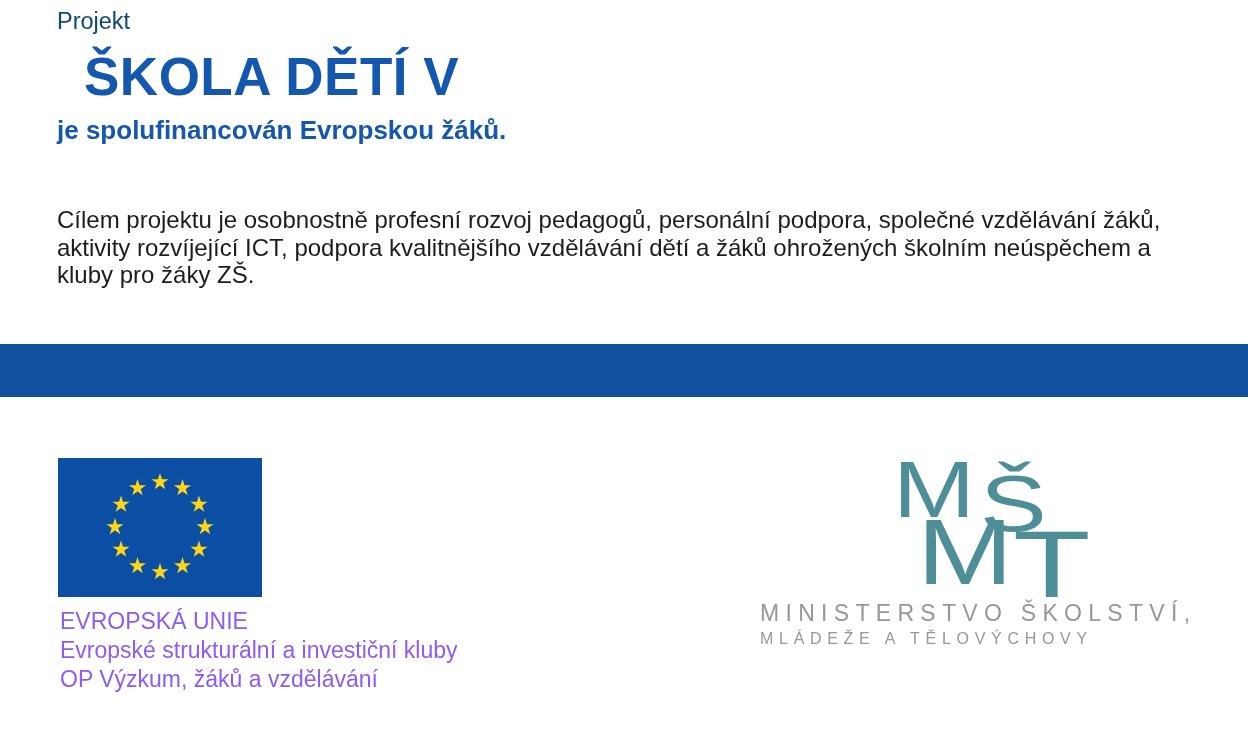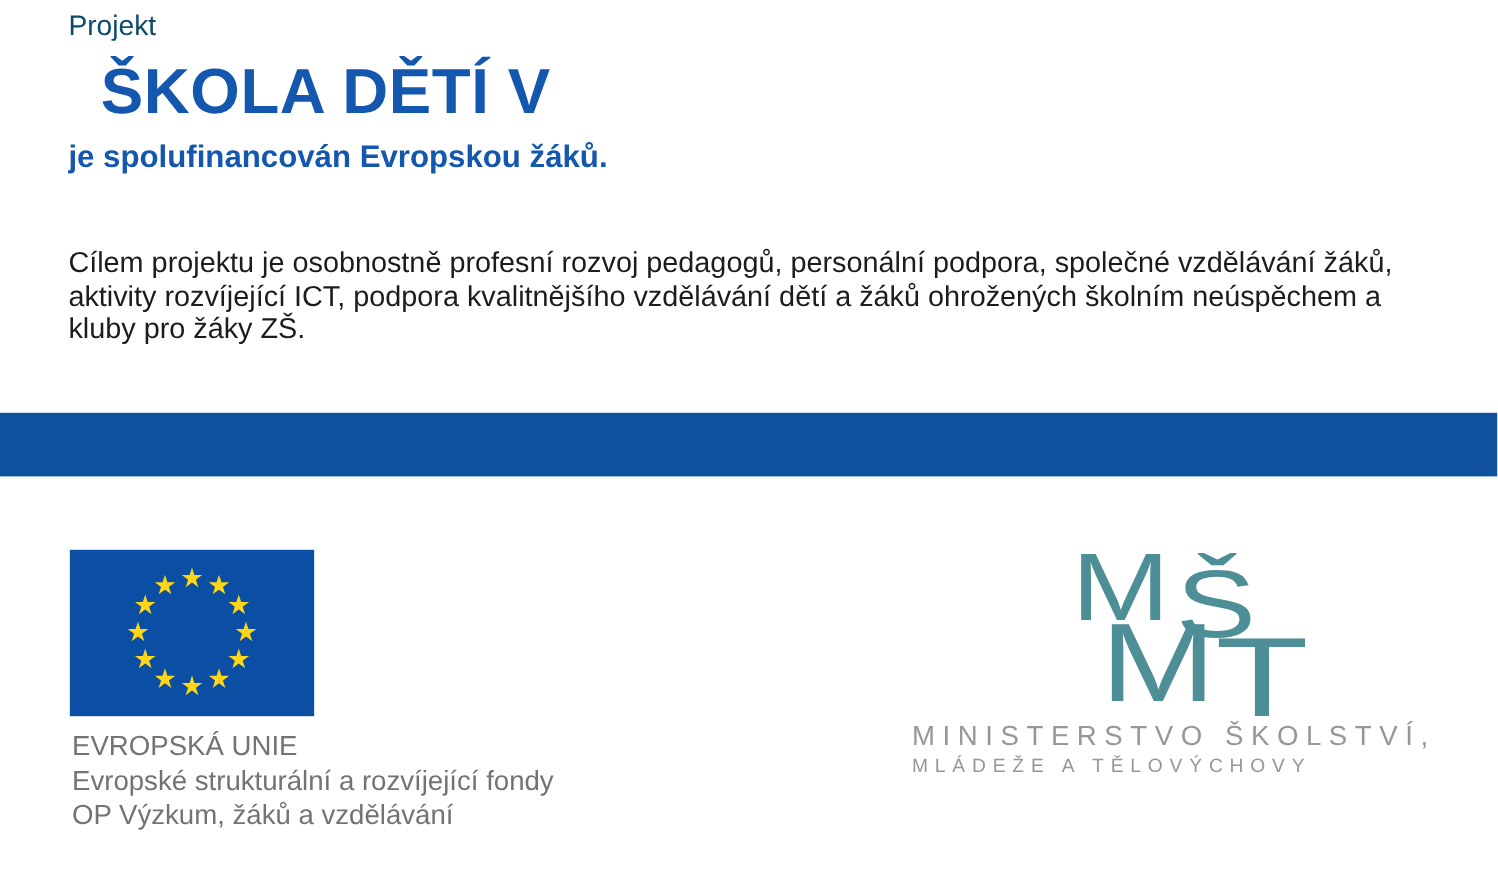--- a/index.html
+++ b/index.html
@@ -127,23 +127,23 @@
         <polygon points="124.50,98.97 126.52,105.19 133.06,105.19 127.77,109.03 129.79,115.25 124.50,111.41 119.21,115.25 121.23,109.03 115.94,105.19 122.48,105.19" fill="#FFD617"></polygon>
         <polygon points="102.00,105.00 104.02,111.22 110.56,111.22 105.27,115.06 107.29,121.28 102.00,117.44 96.71,121.28 98.73,115.06 93.44,111.22 99.98,111.22" fill="#FFD617"></polygon>
         <polygon points="79.50,98.97 81.52,105.19 88.06,105.19 82.77,109.03 84.79,115.25 79.50,111.41 74.21,115.25 76.23,109.03 70.94,105.19 77.48,105.19" fill="#FFD617"></polygon>
         <polygon points="63.03,82.50 65.05,88.72 71.59,88.72 66.30,92.56 68.32,98.78 63.03,94.94 57.74,98.78 59.76,92.56 54.47,88.72 61.01,88.72" fill="#FFD617"></polygon>
         <polygon points="57.00,60.00 59.02,66.22 65.56,66.22 60.27,70.06 62.29,76.28 57.00,72.44 51.71,76.28 53.73,70.06 48.44,66.22 54.98,66.22" fill="#FFD617"></polygon>
         <polygon points="63.03,37.50 65.05,43.72 71.59,43.72 66.30,47.56 68.32,53.78 63.03,49.94 57.74,53.78 59.76,47.56 54.47,43.72 61.01,43.72" fill="#FFD617"></polygon>
         <polygon points="79.50,21.03 81.52,27.25 88.06,27.25 82.77,31.09 84.79,37.31 79.50,33.47 74.21,37.31 76.23,31.09 70.94,27.25 77.48,27.25" fill="#FFD617"></polygon>
       </g>
   </svg>
 
-  <div class="eu-caption" style="color: #737373;">
+  <div class="eu-caption" style="color: #8b5cf6;">
     <div>EVROPSKÁ UNIE</div>
-    <div>Evropské strukturální a rozvíjející fondy</div>
+    <div>Evropské strukturální a investiční kluby</div>
     <div>OP Výzkum, žáků a vzdělávání</div>
   </div>
 
   <div class="msmt-monogram" style="color: rgb(78, 142, 150);">
     <span class="mono-m1">M</span>
     <span class="mono-s">Š</span>
     <span class="mono-m2">M</span>
     <span class="mono-t">T</span>
   </div>
 

